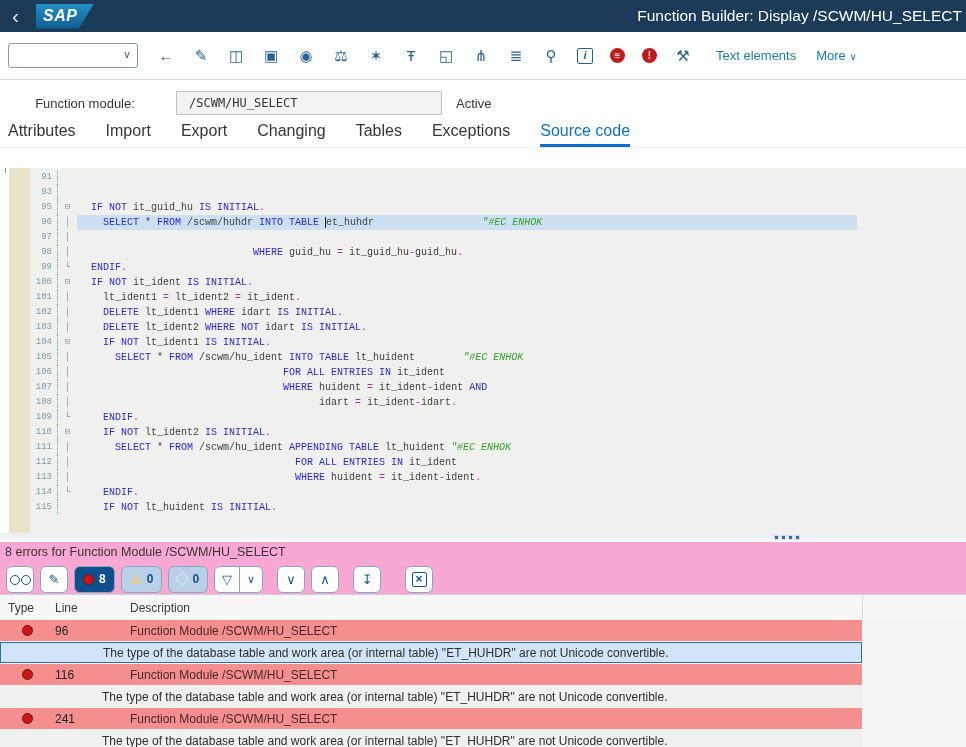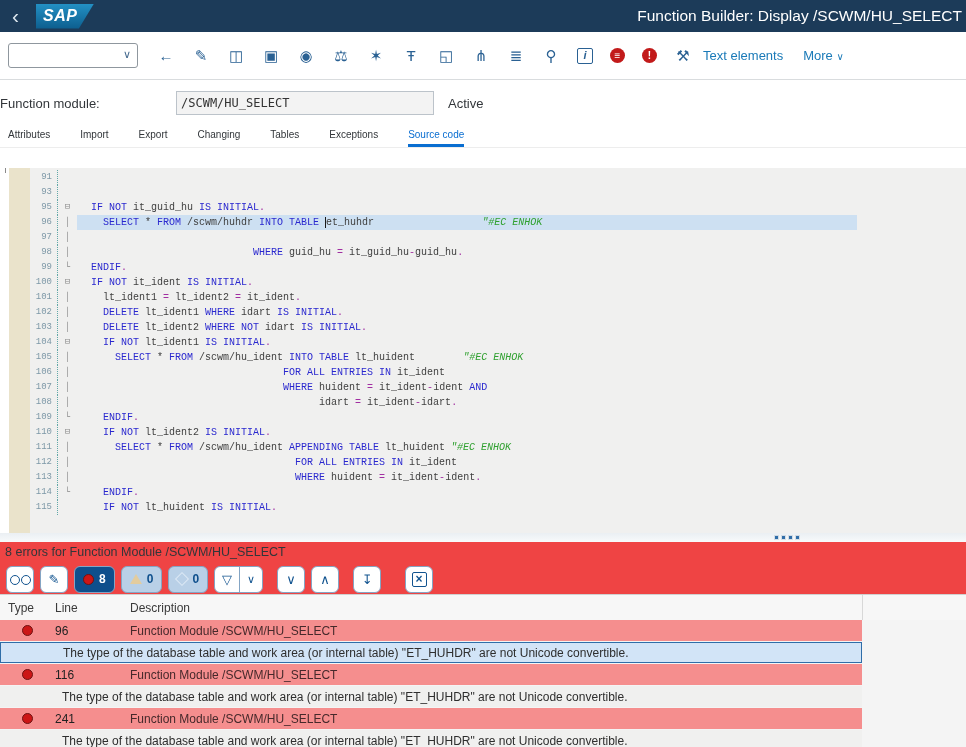--- a/index.html
+++ b/index.html
@@ -22,35 +22,35 @@
            border-bottom:1px solid #d9dcde;display:flex;align-items:center}
   .combo{margin-left:8px;width:128px;height:23px;border:1px solid #8f979e;border-radius:3px;
          background:#fff;position:relative;font-size:12px;color:#333}
   .combo .chev{position:absolute;right:6px;top:4px;color:#44698e;font-size:11px}
   .tbicons{display:flex;margin-left:19px;gap:17px;align-items:center}
   .tbi{width:18px;height:18px;line-height:18px;text-align:center;font-size:15px;color:#2a6193;cursor:default}
   .tbi.boxed{width:14px;height:14px;line-height:13px;font-size:11px;border:1.5px solid #2a6193;
              border-radius:2px;font-weight:bold;font-style:italic;box-sizing:content-box}
   .tbi.redcircle{width:15px;height:15px;line-height:15px;border-radius:50%;background:#c21a1a;
                  color:#fff;font-size:10px;font-weight:bold}
-  .tblink{color:#1a7ab8;font-size:13px;margin-left:11px;white-space:nowrap;cursor:default}
+  .tblink{color:#1a7ab8;font-size:13px;margin-left:24px;white-space:nowrap;cursor:default}
   .tblink.more{margin-left:20px}
   .tblink .mchev{font-size:10px;color:#1a7ab8}
 
   
   .fmrow{position:absolute;top:88px;left:0;right:0;height:30px;display:flex;align-items:center}
-  .fmlabel{width:170px;text-align:left;font-size:13px;color:#32363a}
+  .fmlabel{width:170px;text-align:center;font-size:13px;color:#32363a}
   .fmfield{margin-left:6px;width:252px;height:22px;background:#f3f3f3;border:1px solid #bcc3ca;
            font-family:"DejaVu Sans Mono",monospace;font-size:12px;color:#333;
-           line-height:22px;padding-left:4px;box-sizing:content-box}
+           line-height:22px;padding-left:12px;box-sizing:content-box}
   .fmstatus{margin-left:14px;font-size:13px;color:#32363a}
 
   
   .tabs{position:absolute;top:118px;left:8px;height:29px;display:flex;gap:30px;align-items:flex-end}
-  .tab{font-size:10px;color:#32363a;padding-bottom:7px;cursor:default;white-space:nowrap}
+  .tab{font-size:16px;color:#32363a;padding-bottom:7px;cursor:default;white-space:nowrap}
   .tab.active{color:#0a6ed1;border-bottom:3px solid #0a6ed1;padding-bottom:4px}
   .tabs-underline{position:absolute;top:147px;left:0;right:0;border-top:1px solid #ededed}
 
   
   .editor{position:absolute;top:168px;left:0;right:0;height:365px;background:#f0f0ef;overflow:hidden}
   .edge-white{position:absolute;top:0;bottom:0;left:0;width:9px;background:#fff}
   .edge-beige{position:absolute;top:0;bottom:0;left:9px;width:21px;background:#eae3cb}
   .corner{position:absolute;top:-3px;left:5px;width:7px;height:7px;
           border-left:1px solid #8a8a8a;border-top:1px solid #8a8a8a}
   .code-lines{position:absolute;top:2px;left:0;right:0}
@@ -67,21 +67,21 @@
   .seg-c{color:#2fa02f;font-style:italic}
   .caret{border-left:1px solid #1a1a1a}
 
   
   .splitter{position:absolute;top:533px;left:0;right:0;height:9px;
             background:linear-gradient(180deg,#eaeff3,#f8fafb);display:flex;align-items:center}
   .gripdots{margin-left:775px;display:flex;gap:4px}
   .gripdots i{display:block;width:3px;height:3px;background:#2f6da8;outline:1px solid #17456f22}
 
   
-  .results{position:absolute;top:542px;left:0;right:0;bottom:0;background:#ef4444}
+  .results{position:absolute;top:542px;left:0;right:0;bottom:0;background:#f9a8d4}
   .summary{position:absolute;top:3px;left:5px;font-size:12.5px;color:#32363a}
   .rtoolbar{position:absolute;top:23px;left:6px;display:flex;align-items:center;height:28px}
   .rbtn{height:27px;min-width:28px;box-sizing:border-box;border:1px solid #84a5c4;border-radius:6px;
         background:#fff;display:flex;align-items:center;justify-content:center;
         color:#11538f;font-size:13px;margin-right:6px;cursor:default}
   .rbtn.dark{background:#0e4f8c;color:#fff;padding:0 8px;gap:5px;font-weight:bold;font-size:12px}
   .rbtn.lite{background:#b9d0e7;color:#0e4f8c;padding:0 8px;gap:5px;font-weight:bold;font-size:12px}
   .rbtn.split{padding:0}
   .rbtn .half{padding:0 7px;height:100%;display:flex;align-items:center}
   .rbtn .half+.half{border-left:1px solid #84a5c4;font-size:11px}
@@ -103,21 +103,21 @@
   .h-type{margin-left:8px;width:47px}
   .h-line{width:75px}
   .erows{position:absolute;top:26px;left:0;right:0;bottom:0;background:#f4f4f4}
   .erow{width:862px;height:21px;margin-bottom:1px;display:flex;align-items:center;font-size:12px;box-sizing:border-box}
   .erow.error{background:#f58e8e;color:#46292b}
   .erow.detail{background:#f0f0ef;color:#2e2e2e}
   .erow.selected{background:#d2e4f7;border:1px solid #2f6da8}
   .c-type{width:55px;display:flex;justify-content:center;flex:0 0 auto}
   .c-line{width:75px;flex:0 0 auto;color:#222}
   .c-desc{flex:1;white-space:nowrap;overflow:hidden}
-  .detail-desc{margin-left:62px}
+  .detail-desc{margin-left:102px}
 </style>
 </head>
 <body>
 
 <div class="topbar">
   <span class="back">‹</span>
   <div class="saplogo">SAP</div>
   <div class="wintitle">Function Builder: Display /SCWM/HU_SELECT</div>
 </div>
 

